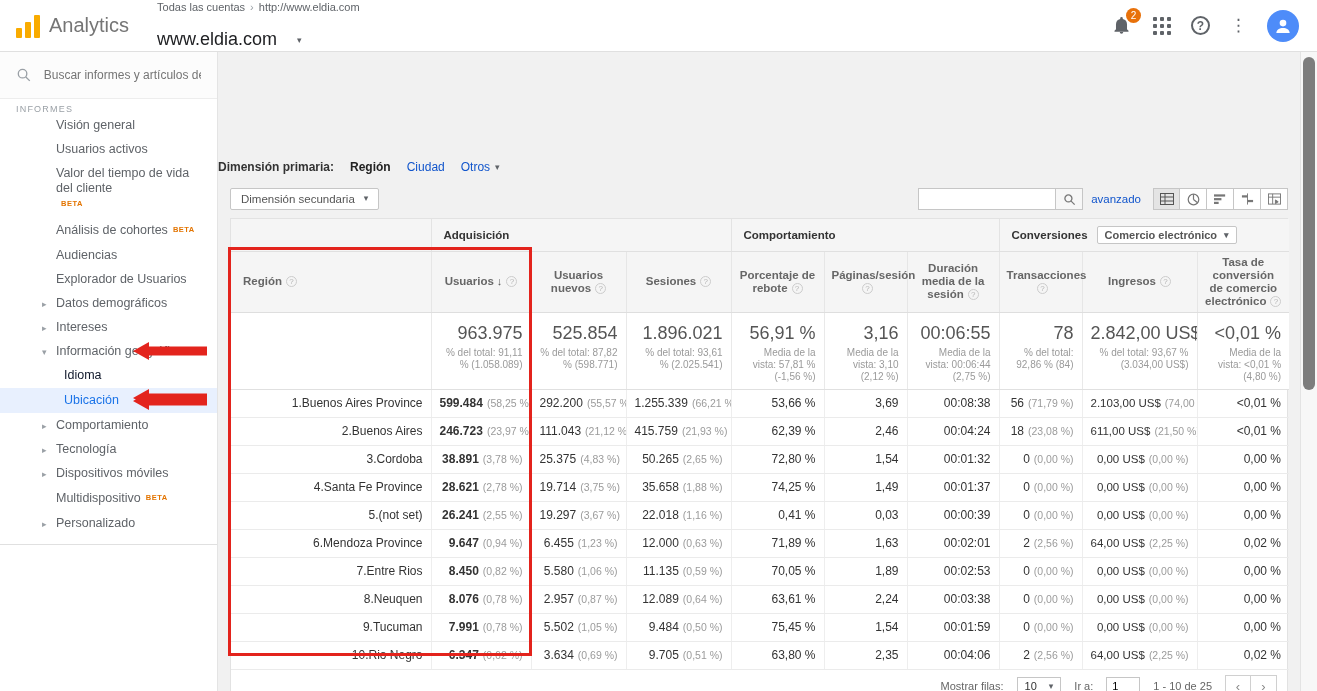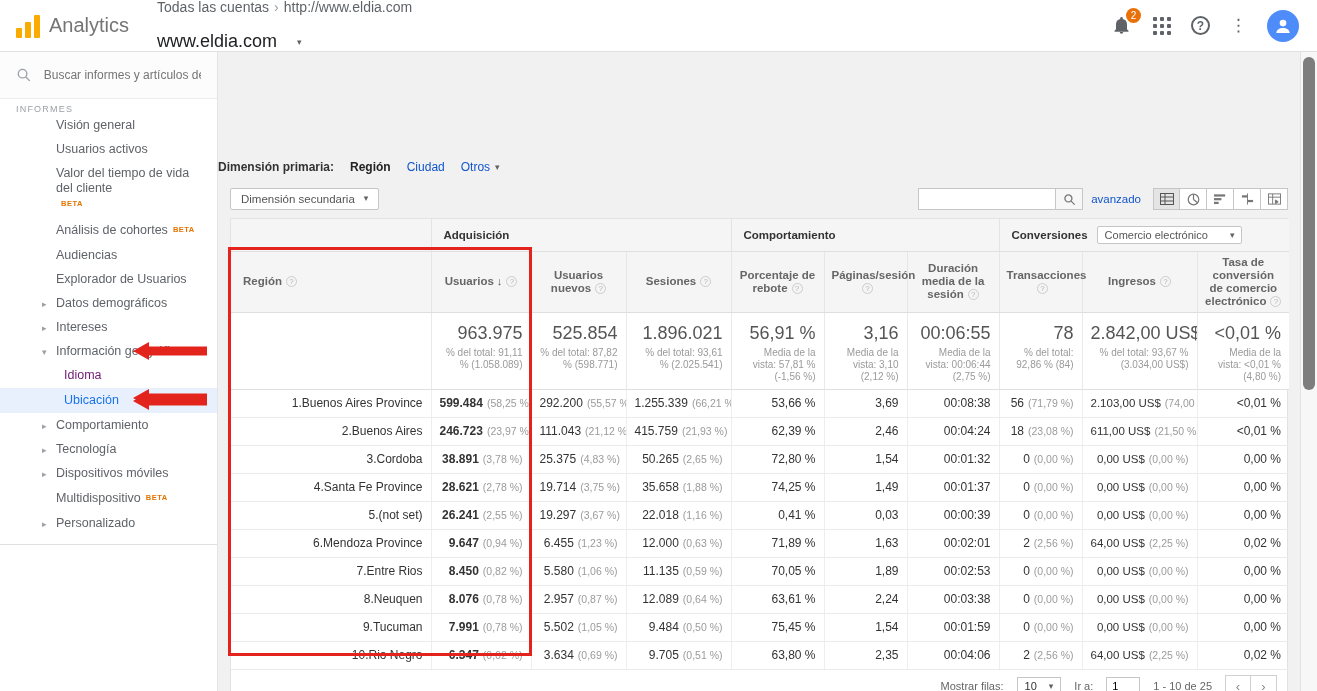--- a/index.html
+++ b/index.html
@@ -7,21 +7,21 @@
          font-family:"Liberation Sans", sans-serif; background:#fff; }
 
   
   .app-header { position:absolute; top:0; left:0; right:0; height:52px; background:#fff;
                 border-bottom:1px solid #e0e0e0; display:flex; align-items:center; z-index:30; }
   .logo-wrap { display:flex; align-items:flex-end; gap:3px; margin-left:16px; height:24px; }
   .logo-bar { width:6px; background:#f9ab00; border-radius:1px; display:inline-block; }
   .lb1{height:10px;} .lb2{height:16px;} .lb3{height:23px;}
   .product-name { font-size:20px; color:#757575; margin-left:9px; }
   .account-block { margin-left:28px; display:flex; flex-direction:column; justify-content:center; }
-  .breadcrumb { font-size:14px; color:#5f6368; }
+  .breadcrumb { font-size:11px; color:#5f6368; }
   .breadcrumb .sep { margin:0 5px; color:#9aa0a6; }
   .account-name { font-size:18px; color:#202124; display:flex; align-items:center; gap:20px; margin-top:16px; }
   .caret-down { font-size:9px; color:#5f6368; }
   .header-right { margin-left:auto; display:flex; align-items:center; gap:20px; margin-right:18px; }
   .bell-wrap { position:relative; width:22px; height:22px; }
   .badge { position:absolute; top:-7px; right:-8px; background:#e8710a; color:#fff; font-size:10px;
            border-radius:50%; width:15px; height:15px; display:grid; place-items:center; }
   .apps-grid { display:grid; grid-template-columns:repeat(3,4px); grid-gap:3px; }
   .apps-grid i { width:4px; height:4px; background:#5f6368; border-radius:1px; }
   .icon-help-circle { width:19px; height:19px; border:2px solid #5f6368; border-radius:50%;
@@ -32,21 +32,21 @@
   
   .sidebar { position:absolute; top:52px; left:0; width:218px; bottom:0; background:#fff;
              border-right:1px solid #e4e4e4; overflow:hidden; z-index:10; }
   .side-search { height:47px; display:flex; align-items:center; gap:12px; padding:0 16px;
                  border-bottom:1px solid #ededed; background:#fcfcfc; }
   .side-search input { border:none; outline:none; font-size:12px; color:#444; background:transparent; width:160px; }
   .side-section-label { font-size:9px; letter-spacing:1.2px; color:#9aa0a6; padding:5px 0 2px 16px; overflow:hidden; height:14px; }
   .side-item { display:flex; align-items:center; position:relative; cursor:pointer; color:#3c4043; }
   .side-item.sub { padding:4.5px 10px 4.5px 56px; font-size:12.5px; color:#5f6368; line-height:15px; flex-wrap:wrap; }
   .side-item.sub .expander { position:absolute; left:42px; top:6px; }
-  .side-item.sub2 { padding:5px 10px 5px 64px; font-size:12.5px; color:#701a75; line-height:15px; }
+  .side-item.sub2 { padding:5px 10px 5px 64px; font-size:12.5px; color:#0f172a; line-height:15px; }
   .side-item.selected { background:#e8f0fe; color:#1a73e8; }
   .side-item.selected .side-label { color:#1a73e8; }
   .expander { font-size:9px; color:#9aa0a6; }
   .beta { font-size:7.5px; color:#e37400; font-weight:bold; letter-spacing:.5px; margin-left:5px; align-self:flex-end; padding-bottom:2px; }
   .side-divider { height:1px; background:#e0e0e0; margin:9px 0; }
 
   
   .main { position:absolute; top:52px; left:218px; right:17px; bottom:0; background:#f1f1f1; overflow:hidden; }
   .map-strip { position:absolute; top:0; left:0; right:0; height:100px; background:#fdfdfd; overflow:hidden; }
   .map-svg { position:absolute; left:400px; top:0; }
@@ -73,22 +73,22 @@
               display:grid; place-items:center; cursor:pointer; }
   .view-btn.first { border-left:1px solid #c6c6c6; background:#e4e4e4; }
 
   
   .table-wrap { position:absolute; top:166px; left:12px; width:1058px; background:#fff; border:1px solid #e2e2e2; }
   table { border-collapse:collapse; table-layout:fixed; width:100%; font-size:12px; }
   .group-row th { background:#f5f5f5; border-bottom:1px solid #e0e0e0; border-left:1px solid #e3e3e3;
                   height:32px; font-size:11.5px; color:#333; font-weight:bold; text-align:left; padding-left:12px; }
   .group-row th.group-blank { border-left:none; }
   .conv-inner { display:flex; align-items:center; gap:9px; }
-  .conv-select { background:#fff; border:1px solid #c6c6c6; border-radius:2px; padding:2px 7px; font-weight:normal;
-                 font-size:11px; color:#555; display:flex; align-items:center; gap:22px; cursor:pointer; }
+  .conv-select { background:#fff; border:1px solid #c6c6c6; border-radius:2px; padding:2px 7px; font-weight:bold;
+                 font-size:11px; color:#555; display:flex; align-items:center; gap:7px; cursor:pointer; }
   .col-row th { background:#f5f5f5; border-bottom:1px solid #dedede; border-left:1px solid #e6e6e6; height:60px;
                 font-size:11.5px; color:#666; font-weight:bold; vertical-align:middle; padding:4px 7px; line-height:13px; }
   .col-row th.th-region { border-left:none; text-align:left; padding-left:12px; vertical-align:middle; }
   .th-num { text-align:center; }
   .help { display:inline-block; width:11px; height:11px; border:1px solid #cccccc; border-radius:50%; color:#b5b5b5;
           font-size:8px; line-height:10px; text-align:center; margin-left:4px; vertical-align:middle; font-weight:normal; }
   .sort-arrow { color:#555; margin-left:3px; font-size:11px; font-weight:normal; }
   .summary-row td { background:#fff; border-left:1px solid #e9e9e9; border-bottom:1px solid #e0e0e0;
                     padding:10px 8px 6px; vertical-align:top; text-align:right; height:66px; overflow:hidden; }
   .summary-row td:first-child { border-left:none; }

